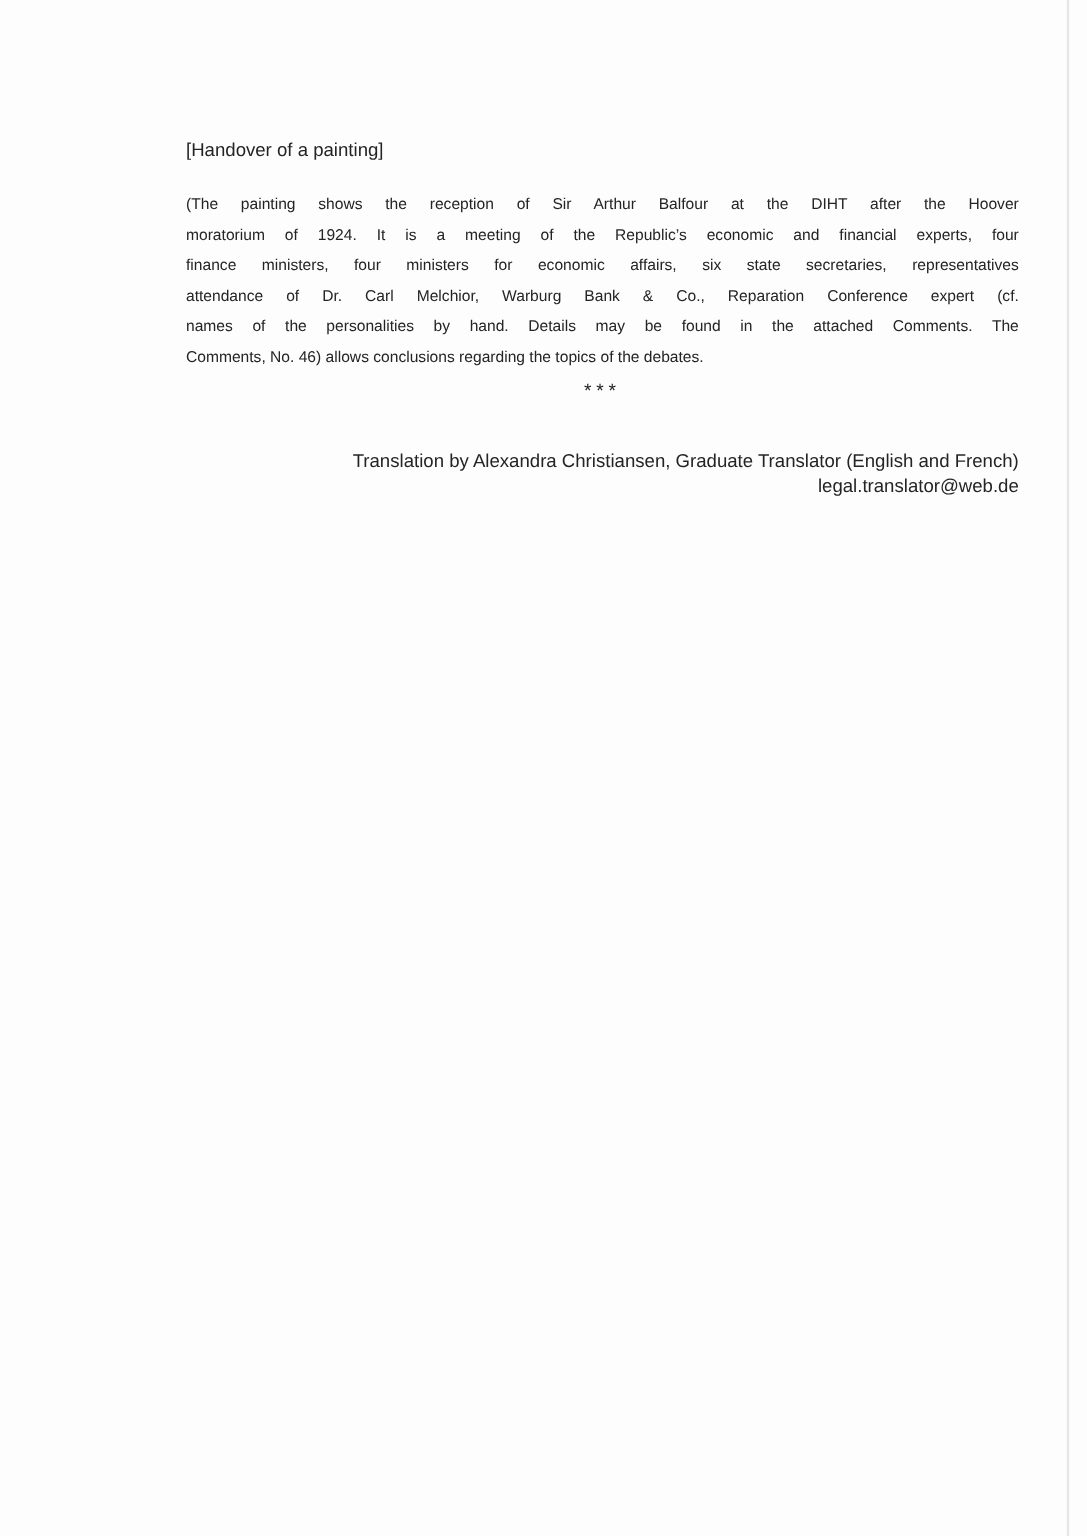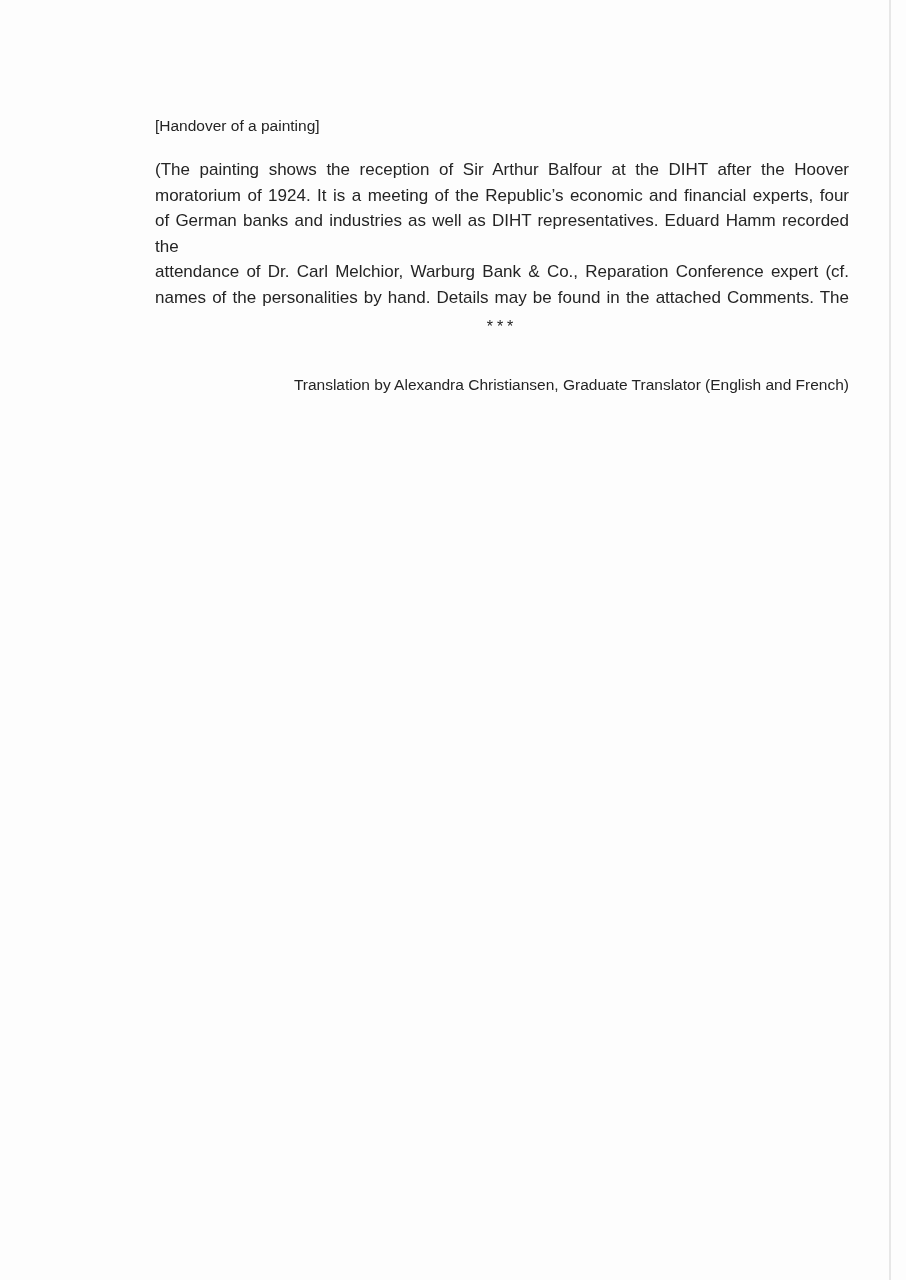--- a/index.html
+++ b/index.html
@@ -36,21 +36,21 @@
     margin: 0 0 23px 0;
     font-size: 15.5px;
     line-height: 17px;
     font-weight: normal;
     text-align: left;
   }
   .para {
     margin: 0;
   }
   .jline {
-    font-size: 17px;
+    font-size: 13px;
     line-height: 25.5px;
     text-align: justify;
     text-align-last: justify;
     white-space: normal;
   }
   .jline.last {
     text-align: left;
     text-align-last: left;
   }
   .separator {
@@ -75,25 +75,27 @@
 
   <div class="scan-edge"></div>
 
   <div class="column">
 
     <p class="heading">[Handover of a painting]</p>
 
     <div class="para">
       <div class="jline">(The painting shows the reception of Sir Arthur Balfour at the DIHT after the Hoover</div>
       <div class="jline">moratorium of 1924. It is a meeting of the Republic’s economic and financial experts, four</div>
-      <div class="jline">of German banks and industries as well as DIHT representatives. Eduard Hamm recorded the</div>
+      <div class="jline">finance ministers, four ministers for economic affairs, six state secretaries, representatives</div>
       <div class="jline">attendance of Dr. Carl Melchior, Warburg Bank &amp; Co., Reparation Conference expert (cf.</div>
       <div class="jline">names of the personalities by hand. Details may be found in the attached Comments. The</div>
+      <div class="jline last">Comments, No. 46) allows conclusions regarding the topics of the debates.</div>
     </div>
 
     <div class="separator">***</div>
 
     <div class="credits">
       <div>Translation by Alexandra Christiansen, Graduate Translator (English and French)</div>
+      <div>legal.translator@web.de</div>
     </div>
 
   </div>
 </div>
 
 </body></html>

